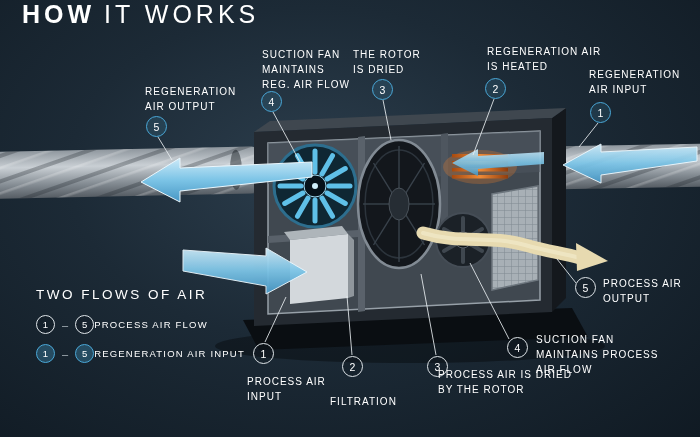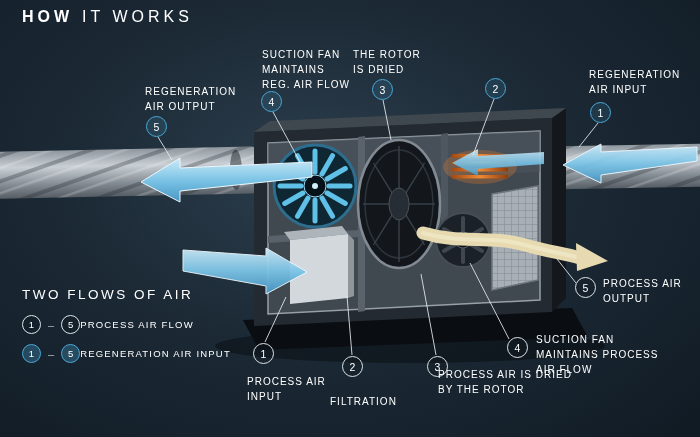--- a/index.html
+++ b/index.html
@@ -2,21 +2,21 @@
 <html><head>
 <meta charset="utf-8">
 <style>
   html,body{margin:0;padding:0;background:#0e161d;}
   .canvas{
     position:relative;width:700px;height:437px;overflow:hidden;
     background:radial-gradient(ellipse at 45% 40%, #2c3e4d 0%, #1c2a36 45%, #101a23 100%);
     font-family:"Liberation Sans", sans-serif;color:#fff;
   }
   .art{position:absolute;left:0;top:0;}
-  .title{position:absolute;left:22px;top:8px;font-size:16px;letter-spacing:4px;white-space:nowrap;}
+  .title{position:absolute;left:22px;top:0;font-size:25px;letter-spacing:4px;white-space:nowrap;}
   .title .strong{font-weight:700;}
   .title .light{font-weight:300;margin-left:9px;}
   .co-label{
     position:absolute;font-size:10px;letter-spacing:1px;line-height:1.5;
     white-space:pre-line;color:#fff;z-index:3;
   }
   .co-num{
     position:absolute;width:21px;height:21px;border-radius:50%;
     display:flex;align-items:center;justify-content:center;
     font-size:10.5px;box-sizing:border-box;z-index:3;background:rgba(16,26,35,.55);
@@ -28,21 +28,21 @@
   .l-r4{left:262px;top:47px;}   .n-r4{left:261px;top:91px;}
   .l-r3{left:353px;top:47px;}   .n-r3{left:372px;top:79px;}
   .l-r2{left:487px;top:44px;}   .n-r2{left:485px;top:78px;}
   .l-r1{left:589px;top:67px;}   .n-r1{left:590px;top:102px;}
   .n-p1{left:253px;top:343px;}  .l-p1{left:247px;top:374px;}
   .n-p2{left:342px;top:356px;}  .l-p2{left:330px;top:394px;}
   .n-p3{left:427px;top:356px;}  .l-p3{left:438px;top:367px;}
   .n-p4{left:507px;top:337px;}  .l-p4{left:536px;top:332px;}
   .n-p5{left:575px;top:277px;}  .l-p5{left:603px;top:276px;}
   
-  .legend{position:absolute;left:22px;top:287px;z-index:3;}
+  .legend{position:absolute;left:36px;top:287px;z-index:3;}
   .legend-title{font-size:13.5px;letter-spacing:2.5px;font-weight:400;margin-bottom:13px;}
   .legend-row{display:flex;align-items:center;margin-bottom:10px;}
   .legend-num{
     width:19px;height:19px;border-radius:50%;display:flex;align-items:center;justify-content:center;
     font-size:9.5px;box-sizing:border-box;background:rgba(16,26,35,.4);
   }
   .legend-num.process{border:1.5px solid #dfe5e9;}
   .legend-num.regen{border:1.5px solid #4aa8d8;background:rgba(74,168,216,.3);}
   .legend-dash{color:#aeb8bf;font-size:11px;margin:0 7px;}
   .legend-label{font-size:9.5px;letter-spacing:1.2px;margin-left:0;}
@@ -214,20 +214,22 @@
 
   <div class="co-label l-r4">SUCTION FAN
 MAINTAINS
 REG. AIR FLOW</div>
   <div class="co-num regen n-r4">4</div>
 
   <div class="co-label l-r3">THE ROTOR
 IS DRIED</div>
   <div class="co-num regen n-r3">3</div>
 
+  <div class="co-label l-r2">REGENERATION AIR
+IS HEATED</div>
   <div class="co-num regen n-r2">2</div>
 
   <div class="co-label l-r1">REGENERATION
 AIR INPUT</div>
   <div class="co-num regen n-r1">1</div>
 
   <div class="co-num process n-p1">1</div>
   <div class="co-label l-p1">PROCESS AIR
 INPUT</div>
 

